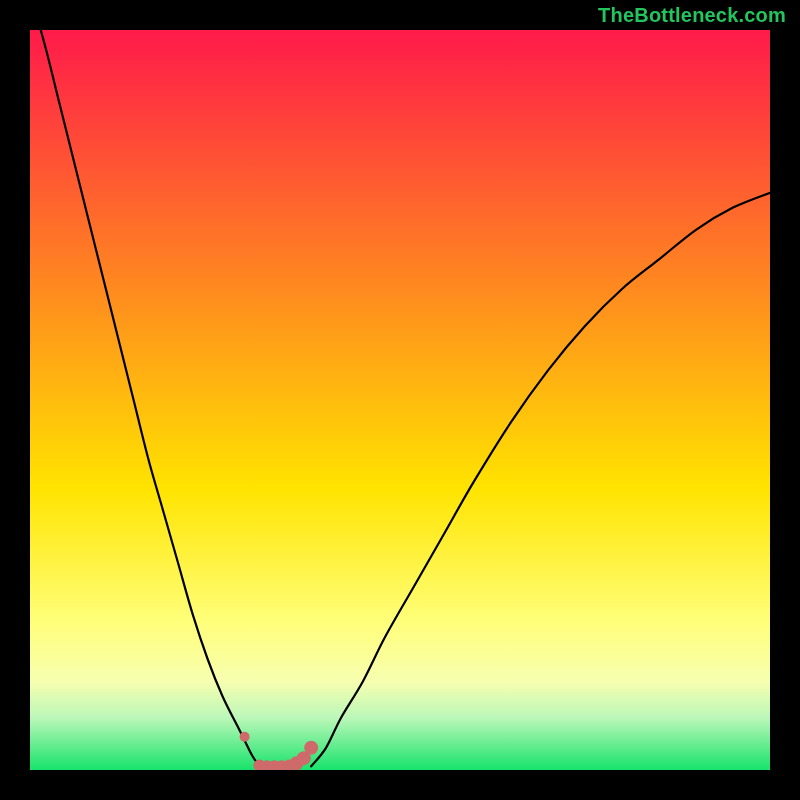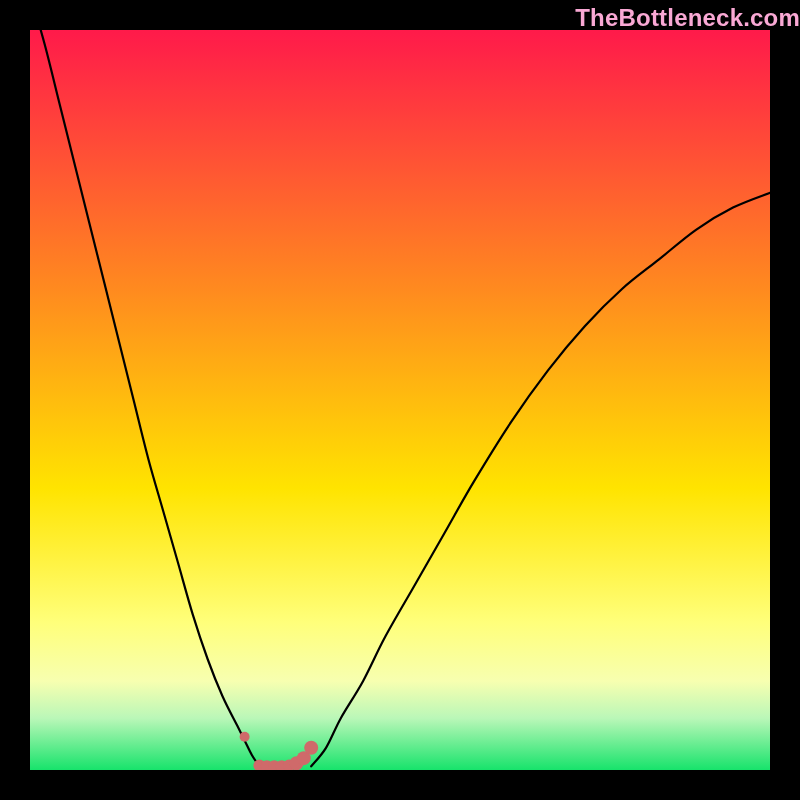--- a/index.html
+++ b/index.html
@@ -22,23 +22,23 @@
   .plot {
     position: absolute;
     left: 0;
     top: 0;
     width: 740px;
     height: 740px;
   }
   .attribution {
     position: absolute;
     top: 4px;
-    right: 0;
-    color: #f9a8d4;
-    font-size: 24px;
+    right: 14px;
+    color: #22c55e;
+    font-size: 20px;
     font-weight: 600;
     letter-spacing: 0.2px;
     z-index: 10;
   }
 </style>
 </head>
 <body>
 
 <div class="attribution">TheBottleneck.com</div>
 

